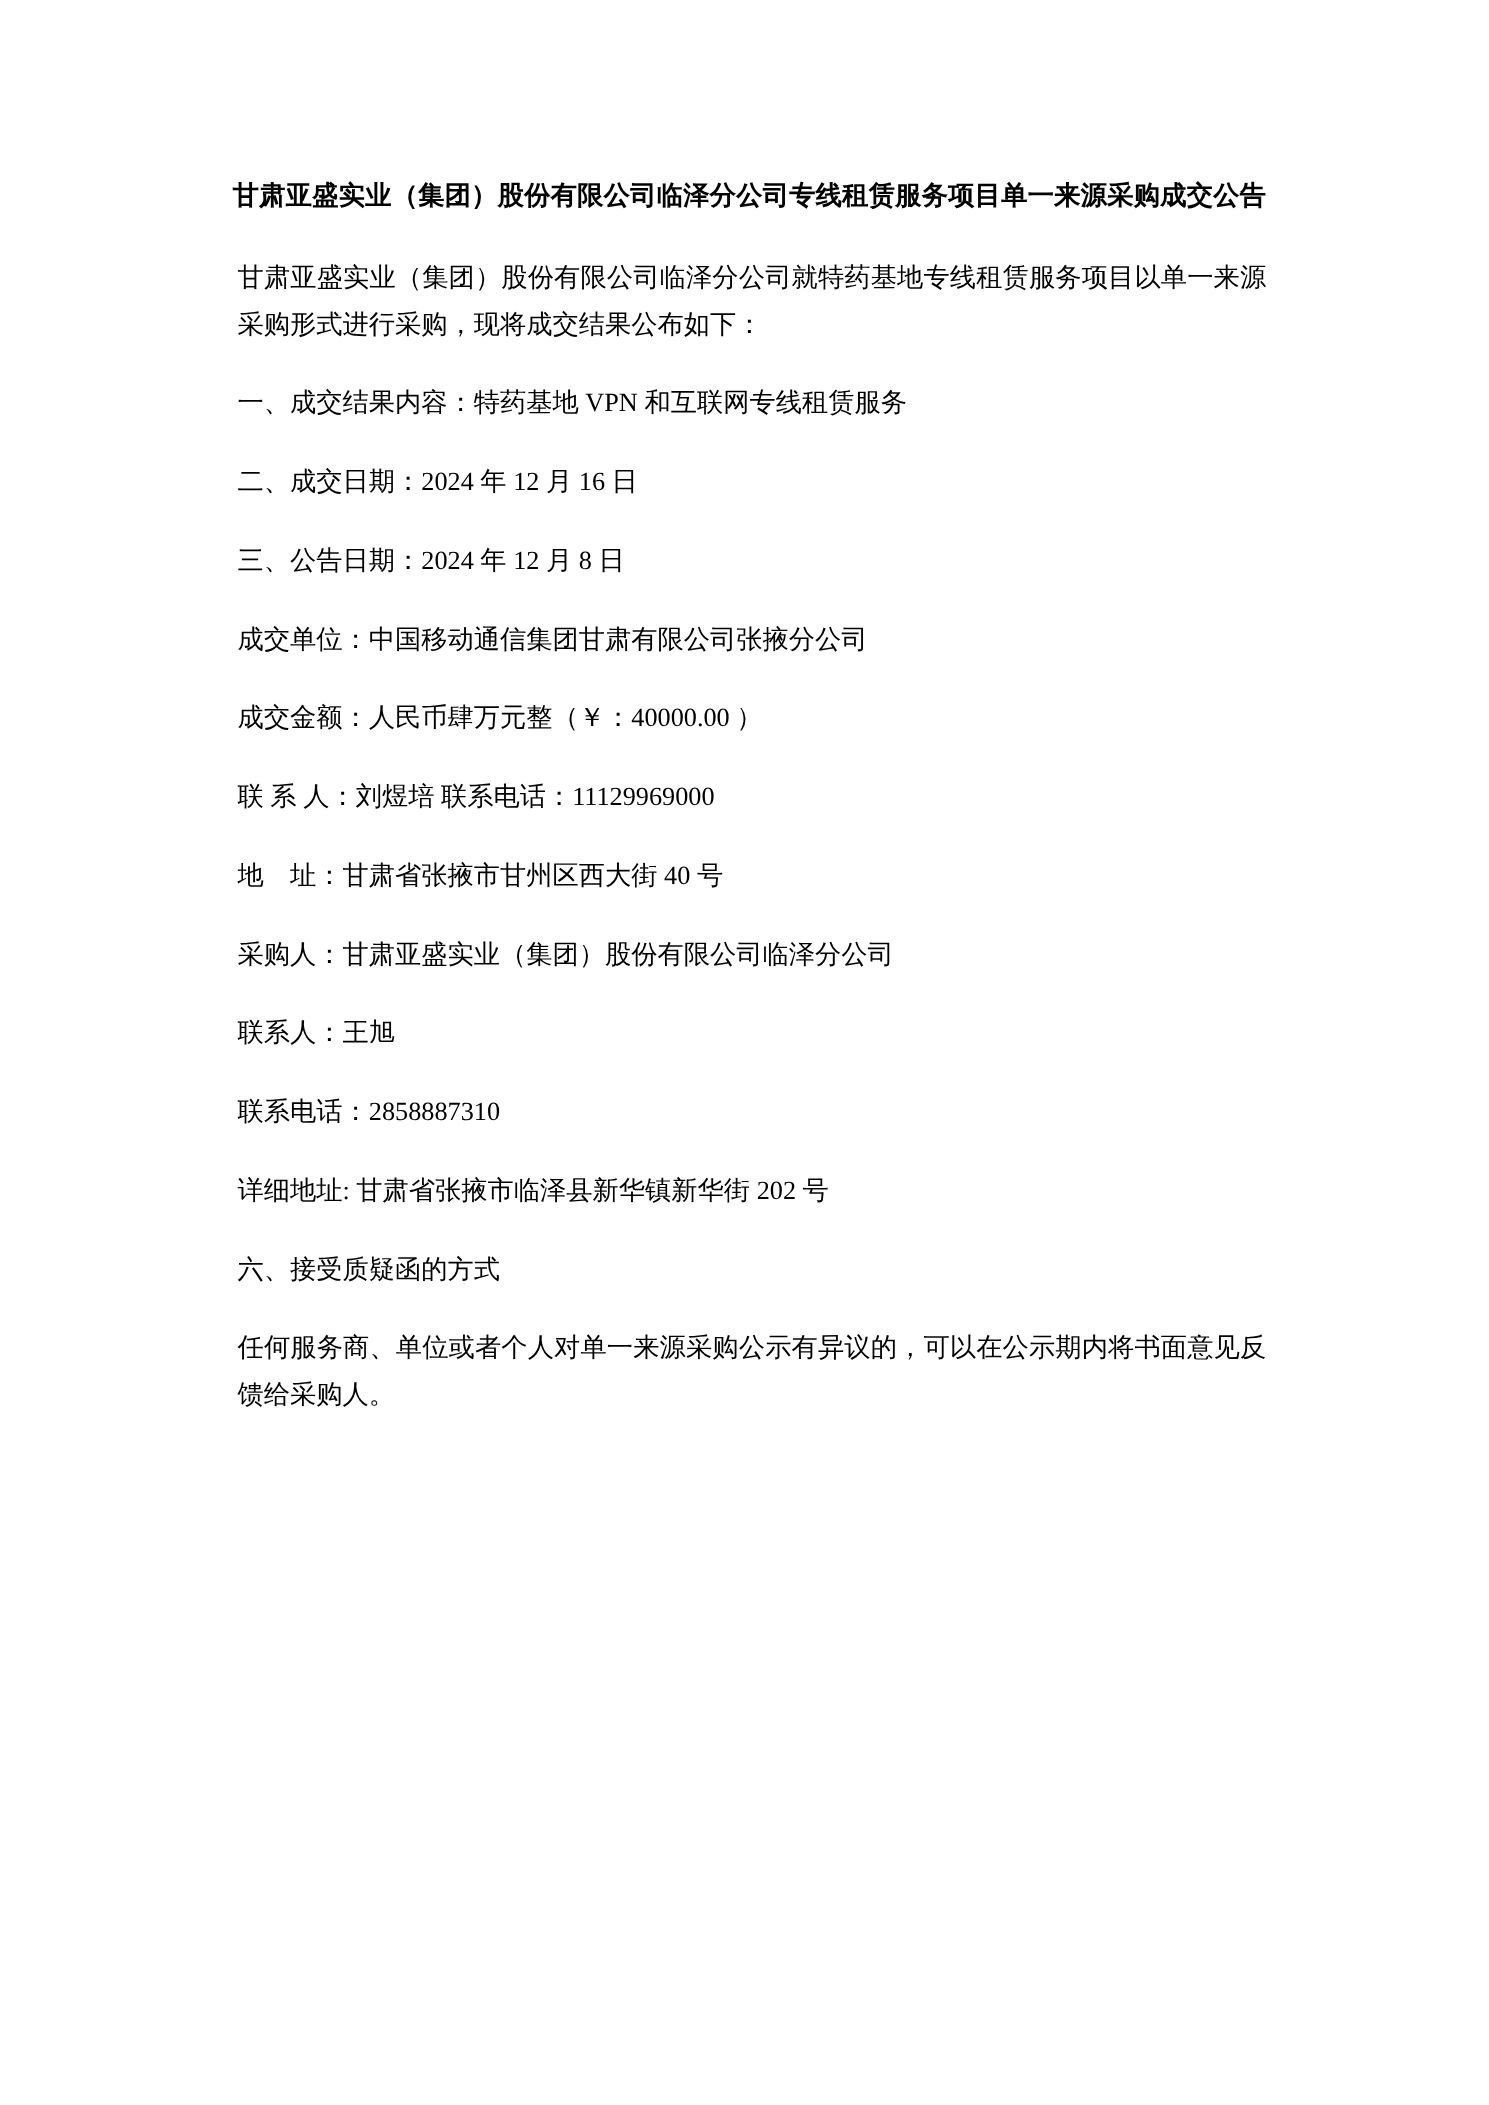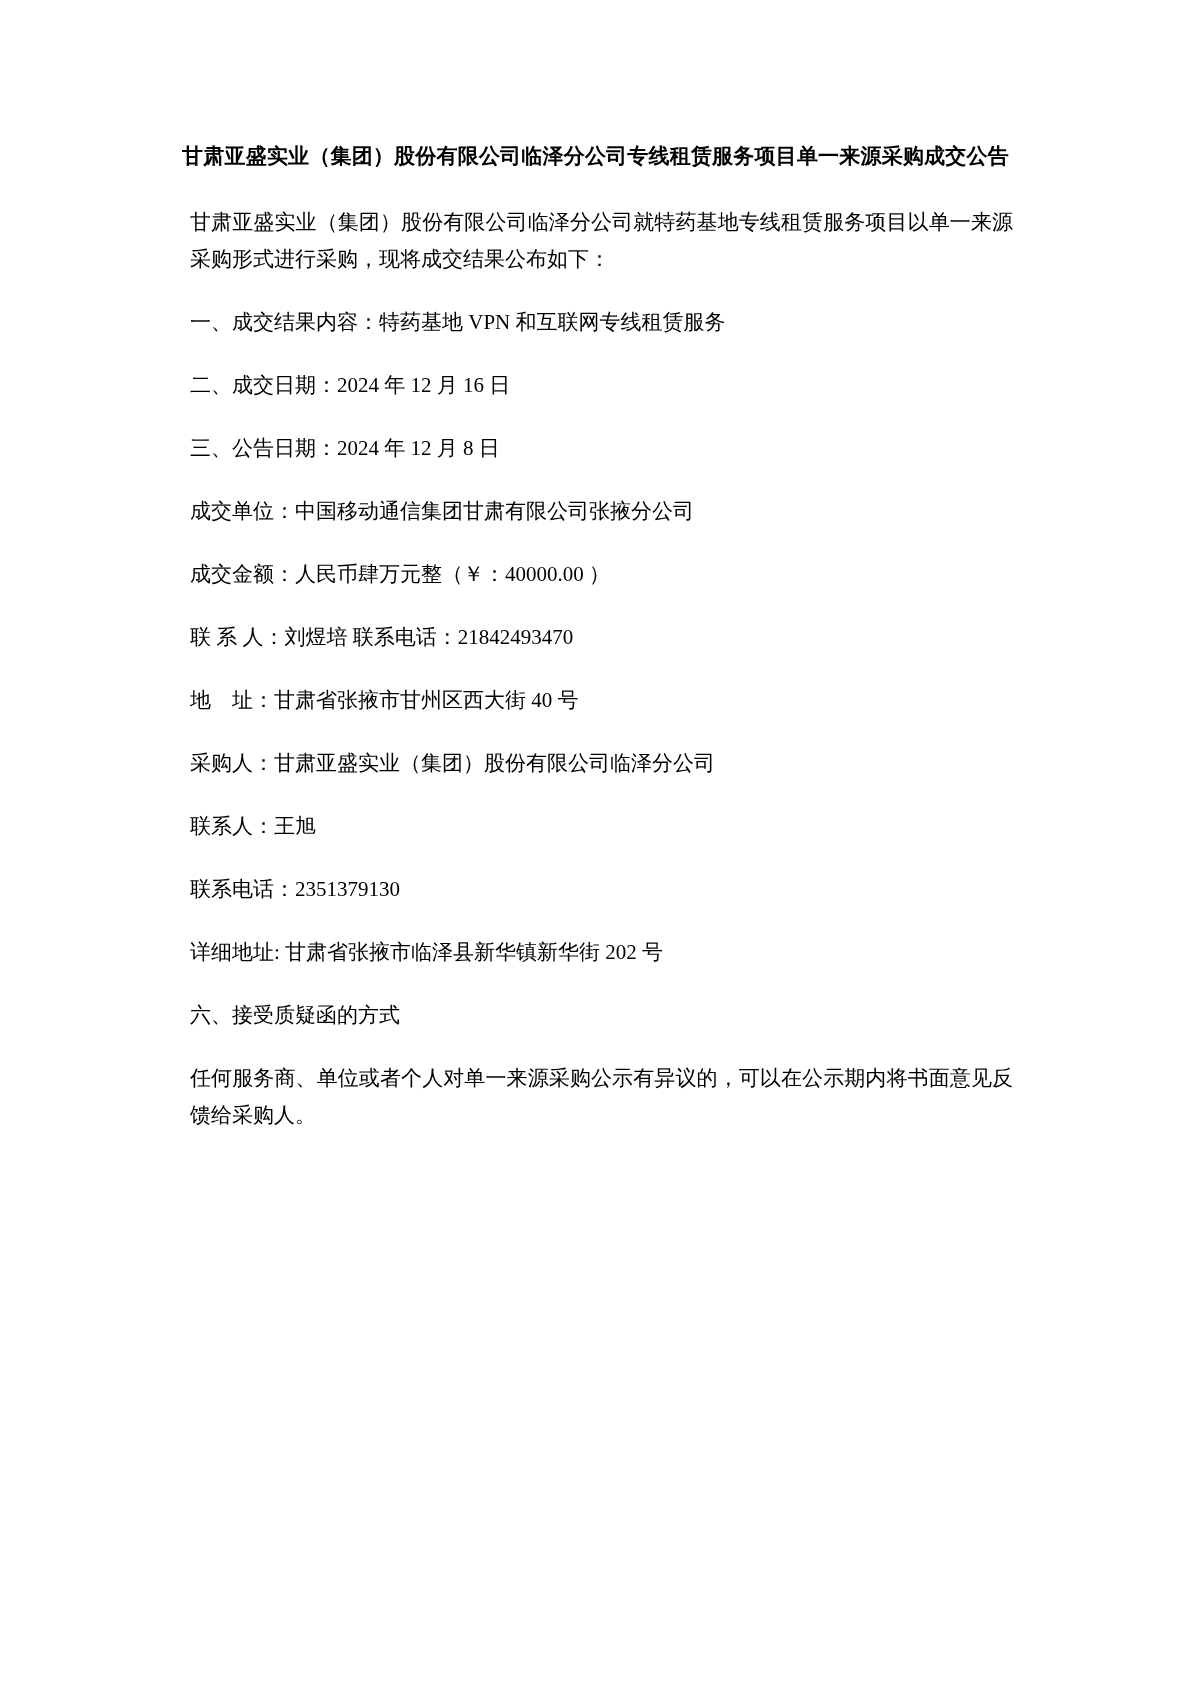--- a/index.html
+++ b/index.html
@@ -19,21 +19,21 @@
     font-size: 21px;
     overflow: hidden;
   }
   .doc-title {
     font-size: 21px;
     font-weight: bold;
     line-height: 36px;
     margin: 0 0 30px 0;
     white-space: nowrap;
     letter-spacing: 0.2px;
-    text-align: center;
+    text-align: right;
   }
   .para {
     margin: 0 0 26px 12px;
     line-height: 37px;
     white-space: pre-wrap;
     text-align: justify;
     overflow-wrap: break-word;
     word-break: normal;
   }
 </style>
@@ -42,21 +42,21 @@
 
 <main class="page">
   <h1 class="doc-title">甘肃亚盛实业（集团）股份有限公司临泽分公司专线租赁服务项目单一来源采购成交公告</h1>
 
   <p class="para">甘肃亚盛实业（集团）股份有限公司临泽分公司就特药基地专线租赁服务项目以单一来源采购形式进行采购，现将成交结果公布如下：</p>
   <p class="para">一、成交结果内容：特药基地 VPN 和互联网专线租赁服务</p>
   <p class="para">二、成交日期：2024 年 12 月 16 日</p>
   <p class="para">三、公告日期：2024 年 12 月 8 日</p>
   <p class="para">成交单位：中国移动通信集团甘肃有限公司张掖分公司</p>
   <p class="para">成交金额：人民币肆万元整（￥：40000.00 ）</p>
-  <p class="para">联 系 人：刘煜培 联系电话：21842493470</p>
+  <p class="para">联 系 人：刘煜培 联系电话：11129969000</p>
   <p class="para">地　址：甘肃省张掖市甘州区西大街 40 号</p>
   <p class="para">采购人：甘肃亚盛实业（集团）股份有限公司临泽分公司</p>
   <p class="para">联系人：王旭</p>
-  <p class="para">联系电话：2351379130</p>
+  <p class="para">联系电话：2858887310</p>
   <p class="para">详细地址: 甘肃省张掖市临泽县新华镇新华街 202 号</p>
   <p class="para">六、接受质疑函的方式</p>
   <p class="para">任何服务商、单位或者个人对单一来源采购公示有异议的，可以在公示期内将书面意见反馈给采购人。</p>
 </main>
 
 </body></html>

